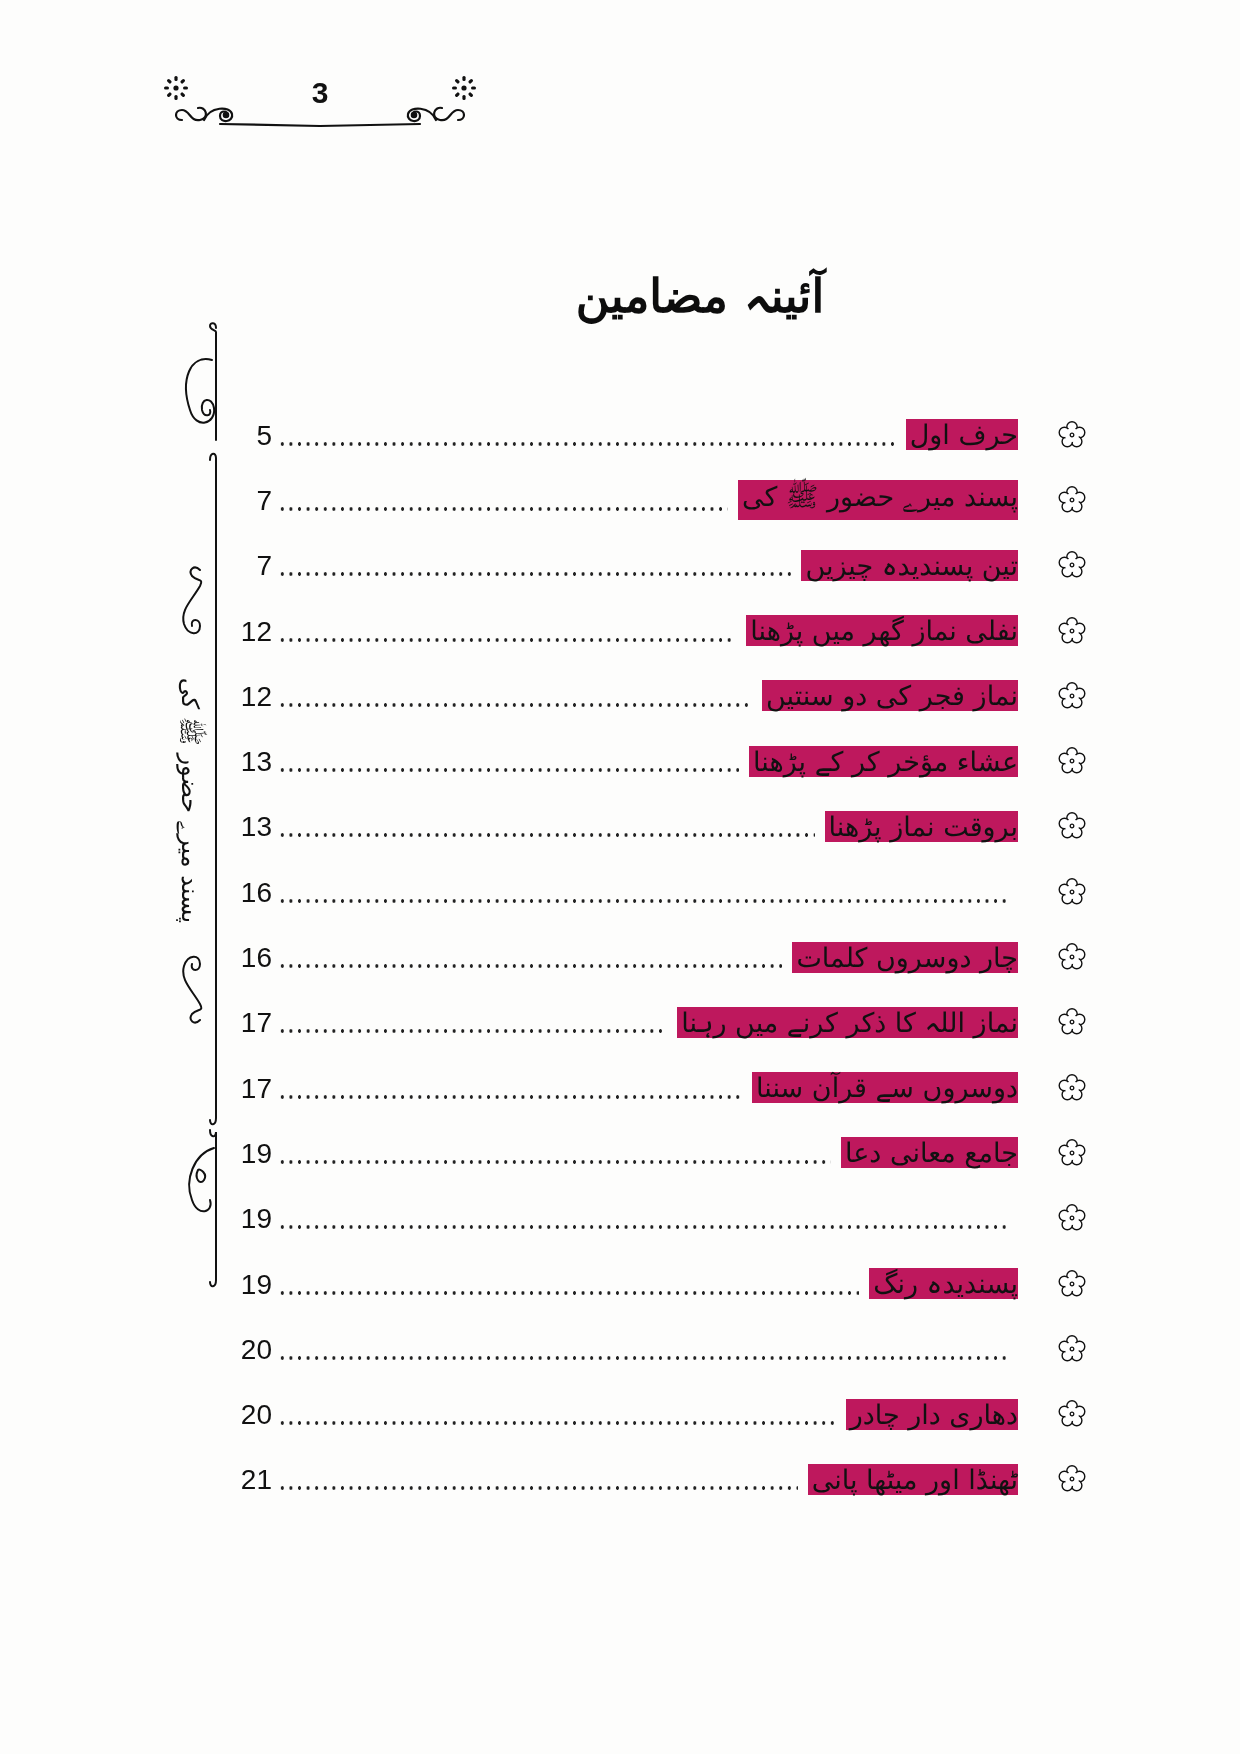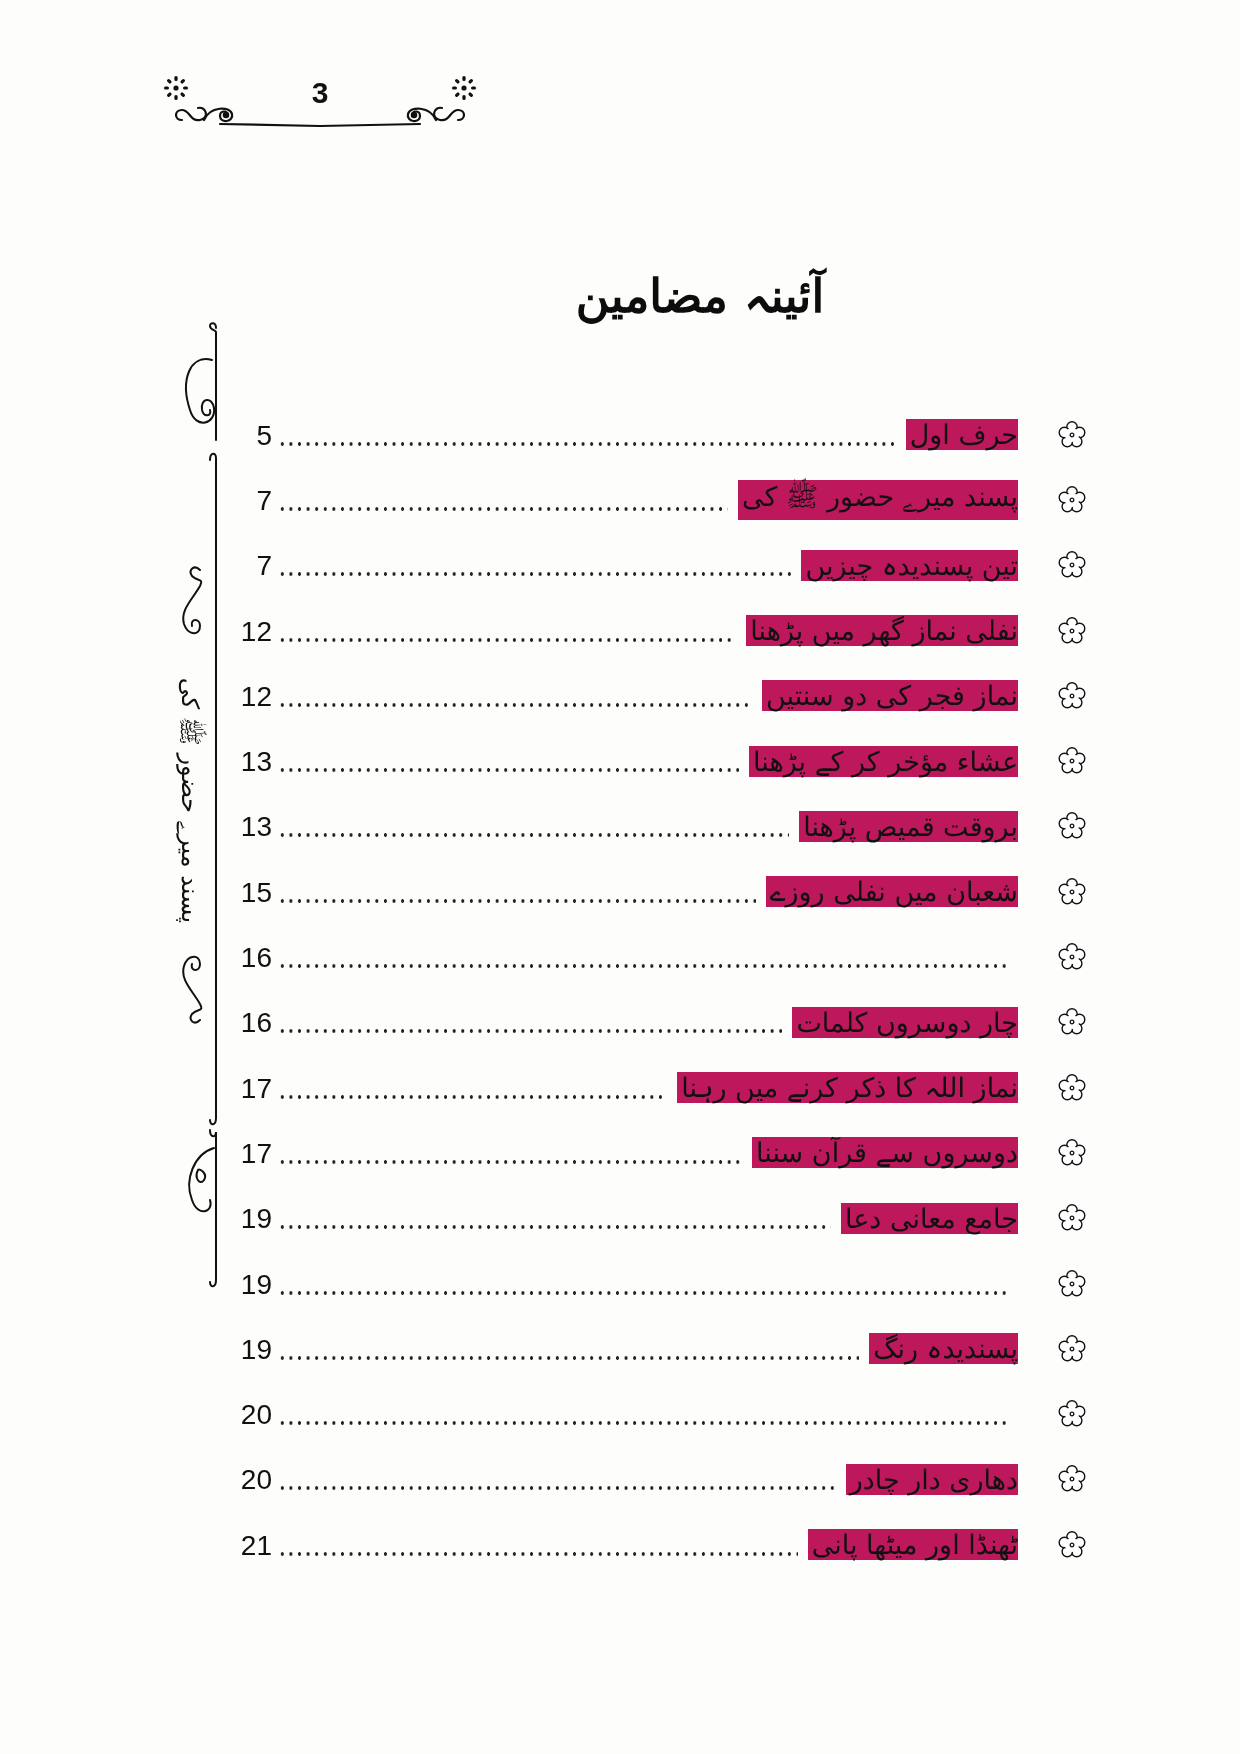--- a/index.html
+++ b/index.html
@@ -315,41 +315,21 @@
         <g fill="#fff" stroke="none">
           <circle cx="0" cy="0" r="7"></circle>
         </g>
         <circle cx="0" cy="0" r="1.8" fill="none" stroke="#111" stroke-width="1.3"></circle>
       </svg>
     </div>
   </div>
     <div class="toc-row">
     <div class="toc-page">13</div>
     <div class="toc-leader"></div>
-    <div class="toc-title">بروقت قمیص پڑھنا</div>
-    <div class="toc-bullet">
-      <svg width="30" height="30" viewBox="-15 -15 30 30">
-        <g fill="#fff" stroke="#111" stroke-width="1.4">
-          <circle cx="0" cy="-8" r="5.2"></circle>
-          <circle cx="7.6" cy="-2.5" r="5.2"></circle>
-          <circle cx="4.7" cy="6.5" r="5.2"></circle>
-          <circle cx="-4.7" cy="6.5" r="5.2"></circle>
-          <circle cx="-7.6" cy="-2.5" r="5.2"></circle>
-        </g>
-        <g fill="#fff" stroke="none">
-          <circle cx="0" cy="0" r="7"></circle>
-        </g>
-        <circle cx="0" cy="0" r="1.8" fill="none" stroke="#111" stroke-width="1.3"></circle>
-      </svg>
-    </div>
-  </div>
-    <div class="toc-row">
-    <div class="toc-page">15</div>
-    <div class="toc-leader"></div>
-    <div class="toc-title">شعبان میں نفلی روزے</div>
+    <div class="toc-title">بروقت نماز پڑھنا</div>
     <div class="toc-bullet">
       <svg width="30" height="30" viewBox="-15 -15 30 30">
         <g fill="#fff" stroke="#111" stroke-width="1.4">
           <circle cx="0" cy="-8" r="5.2"></circle>
           <circle cx="7.6" cy="-2.5" r="5.2"></circle>
           <circle cx="4.7" cy="6.5" r="5.2"></circle>
           <circle cx="-4.7" cy="6.5" r="5.2"></circle>
           <circle cx="-7.6" cy="-2.5" r="5.2"></circle>
         </g>
         <g fill="#fff" stroke="none">

